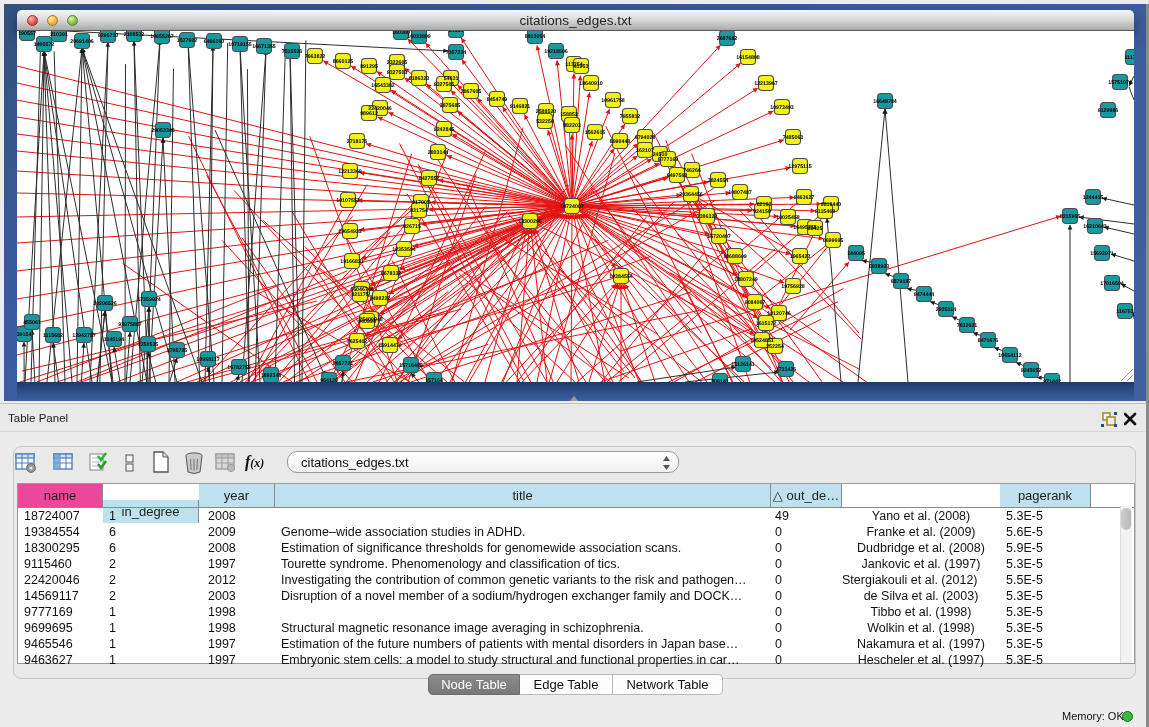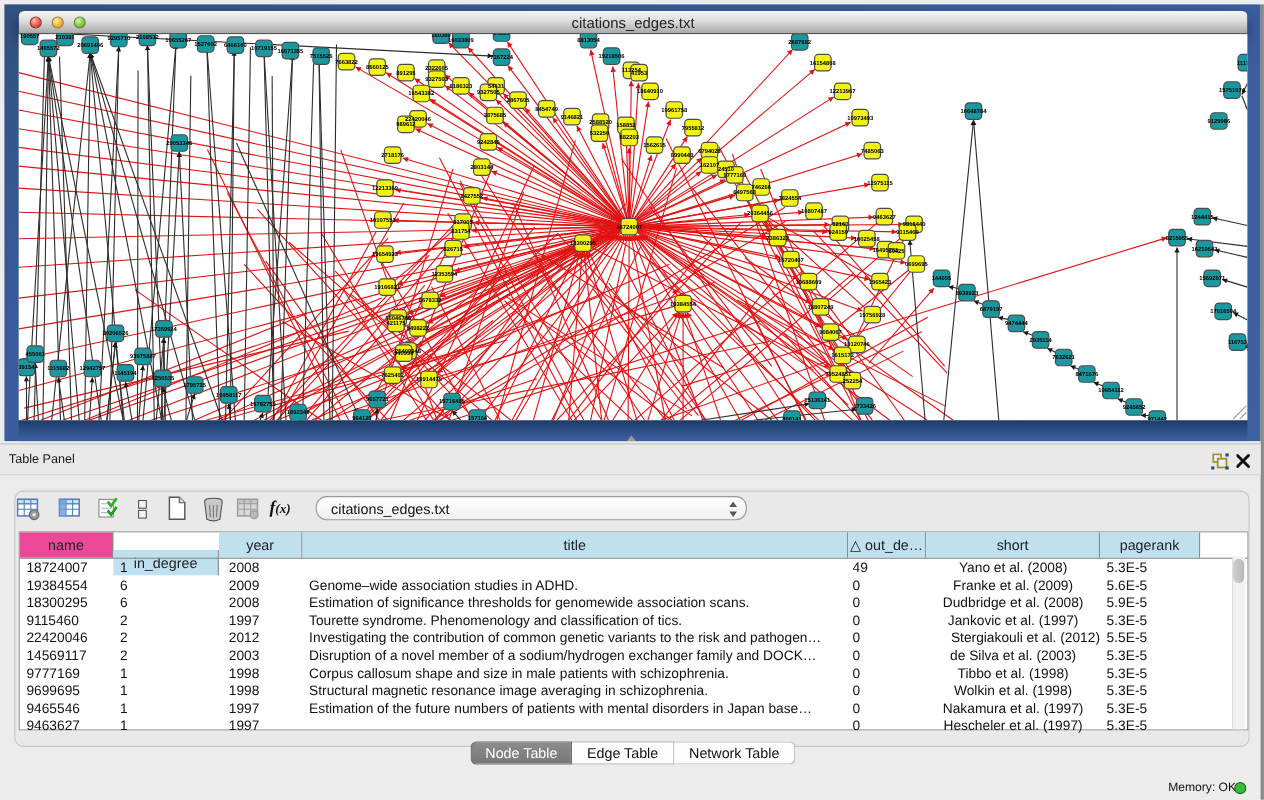--- a/index.html
+++ b/index.html
@@ -977,21 +977,20 @@
     <path d="M4.5 0 L8 5 L1 5 Z" fill="#555"></path>
       <path d="M4.5 14 L8 9 L1 9 Z" fill="#555"></path>
   </svg>
 </div>
 <div class="abs" id="table">
 <div class="abs hcell" style="left:0px;width:85px;background:#ec4899;">name</div>
     <div class="abs hcell" style="left:85px;width:96px;background:#bfe1ef;margin-top:16px;">in_degree</div>
     <div class="abs hcell" style="left:181px;width:76px;background:#bfe1ef;">year</div>
     <div class="abs hcell" style="left:257px;width:496px;background:#bfe1ef;">title</div>
     <div class="abs hcell" style="left:753px;width:71px;background:#bfe1ef;">△ out_de…</div>
-    <div class="abs hcell" style="left:824px;width:158px;background:#bfe1ef;">short</div>
     <div class="abs hcell" style="left:982px;width:91px;background:#bfe1ef;">pagerank</div>
     <div class="abs" style="left:0;top:23px;width:1116px;height:0;border-top:1px solid #8a8a8a;"></div>
     <div class="abs row" style="top:25px;">
       <span class="c" style="left:6px;width:78px;">18724007</span>
       <span class="c" style="left:91px;width:86px;">1</span>
       <span class="c" style="left:190px;width:64px;">2008</span>
       <span class="c" style="left:757px;width:64px;">49</span>
       <span class="c" style="left:824px;width:158px;text-align:center;">Yano et al. (2008)</span>
       <span class="c" style="left:988px;width:84px;">5.3E-5</span>
     </div>
@@ -1021,37 +1020,36 @@
       <span class="c" style="left:757px;width:64px;">0</span>
       <span class="c" style="left:824px;width:158px;text-align:center;">Jankovic et al. (1997)</span>
       <span class="c" style="left:988px;width:84px;">5.3E-5</span>
     </div>
     <div class="abs row" style="top:89px;">
       <span class="c" style="left:6px;width:78px;">22420046</span>
       <span class="c" style="left:91px;width:86px;">2</span>
       <span class="c" style="left:190px;width:64px;">2012</span>
       <span class="c" style="left:263px;width:488px;">Investigating the contribution of common genetic variants to the risk and pathogen…</span>
       <span class="c" style="left:757px;width:64px;">0</span>
-      <span class="c" style="left:824px;width:158px;text-align:right;">Stergiakouli et al. (2012)</span>
+      <span class="c" style="left:824px;width:158px;text-align:left;">Stergiakouli et al. (2012)</span>
       <span class="c" style="left:988px;width:84px;">5.5E-5</span>
     </div>
     <div class="abs row" style="top:105px;text-decoration:underline;">
       <span class="c" style="left:6px;width:78px;">14569117</span>
       <span class="c" style="left:91px;width:86px;">2</span>
       <span class="c" style="left:190px;width:64px;">2003</span>
       <span class="c" style="left:263px;width:488px;">Disruption of a novel member of a sodium/hydrogen exchanger family and DOCK…</span>
       <span class="c" style="left:757px;width:64px;">0</span>
       <span class="c" style="left:824px;width:158px;text-align:center;">de Silva et al. (2003)</span>
       <span class="c" style="left:988px;width:84px;">5.3E-5</span>
     </div>
     <div class="abs row" style="top:121px;">
       <span class="c" style="left:6px;width:78px;">9777169</span>
       <span class="c" style="left:91px;width:86px;">1</span>
       <span class="c" style="left:190px;width:64px;">1998</span>
-      <span class="c" style="left:263px;width:488px;">Corpus callosum shape and size in male patients with schizophrenia.</span>
       <span class="c" style="left:757px;width:64px;">0</span>
       <span class="c" style="left:824px;width:158px;text-align:center;">Tibbo et al. (1998)</span>
       <span class="c" style="left:988px;width:84px;">5.3E-5</span>
     </div>
     <div class="abs row" style="top:137px;">
       <span class="c" style="left:6px;width:78px;">9699695</span>
       <span class="c" style="left:91px;width:86px;">1</span>
       <span class="c" style="left:190px;width:64px;">1998</span>
       <span class="c" style="left:263px;width:488px;">Structural magnetic resonance image averaging in schizophrenia.</span>
       <span class="c" style="left:757px;width:64px;">0</span>
@@ -1064,20 +1062,21 @@
       <span class="c" style="left:190px;width:64px;">1997</span>
       <span class="c" style="left:263px;width:488px;">Estimation of the future numbers of patients with mental disorders in Japan base…</span>
       <span class="c" style="left:757px;width:64px;">0</span>
       <span class="c" style="left:824px;width:158px;text-align:center;">Nakamura et al. (1997)</span>
       <span class="c" style="left:988px;width:84px;">5.3E-5</span>
     </div>
     <div class="abs row" style="top:169px;">
       <span class="c" style="left:6px;width:78px;">9463627</span>
       <span class="c" style="left:91px;width:86px;">1</span>
       <span class="c" style="left:190px;width:64px;">1997</span>
+      <span class="c" style="left:263px;width:488px;">Embryonic stem cells: a model to study structural and functional properties in car…</span>
       <span class="c" style="left:757px;width:64px;">0</span>
       <span class="c" style="left:824px;width:158px;text-align:center;">Hescheler et al. (1997)</span>
       <span class="c" style="left:988px;width:84px;">5.3E-5</span>
     </div>
 </div>
 <div class="abs" style="left:1120px;top:506px;width:12px;height:157px;background:#f2f2f2;border-left:1px solid #ddd;"></div>
 <div class="abs" style="left:1121px;top:508px;width:10px;height:22px;background:linear-gradient(90deg,#cfcfcf,#b8b8b8);border-radius:5px;"></div>
 <div class="abs" id="tabs">
   <div class="tab" style="left:0;width:92px;background:linear-gradient(#8c8c8c,#787878);color:#fff;border:1px solid #6e6e6e;border-radius:5px 0 0 5px;">Node Table</div>
   <div class="tab" style="left:92px;width:93px;background:#fdfdfd;color:#111;border:1px solid #b9b9b9;border-left:none;">Edge Table</div>

